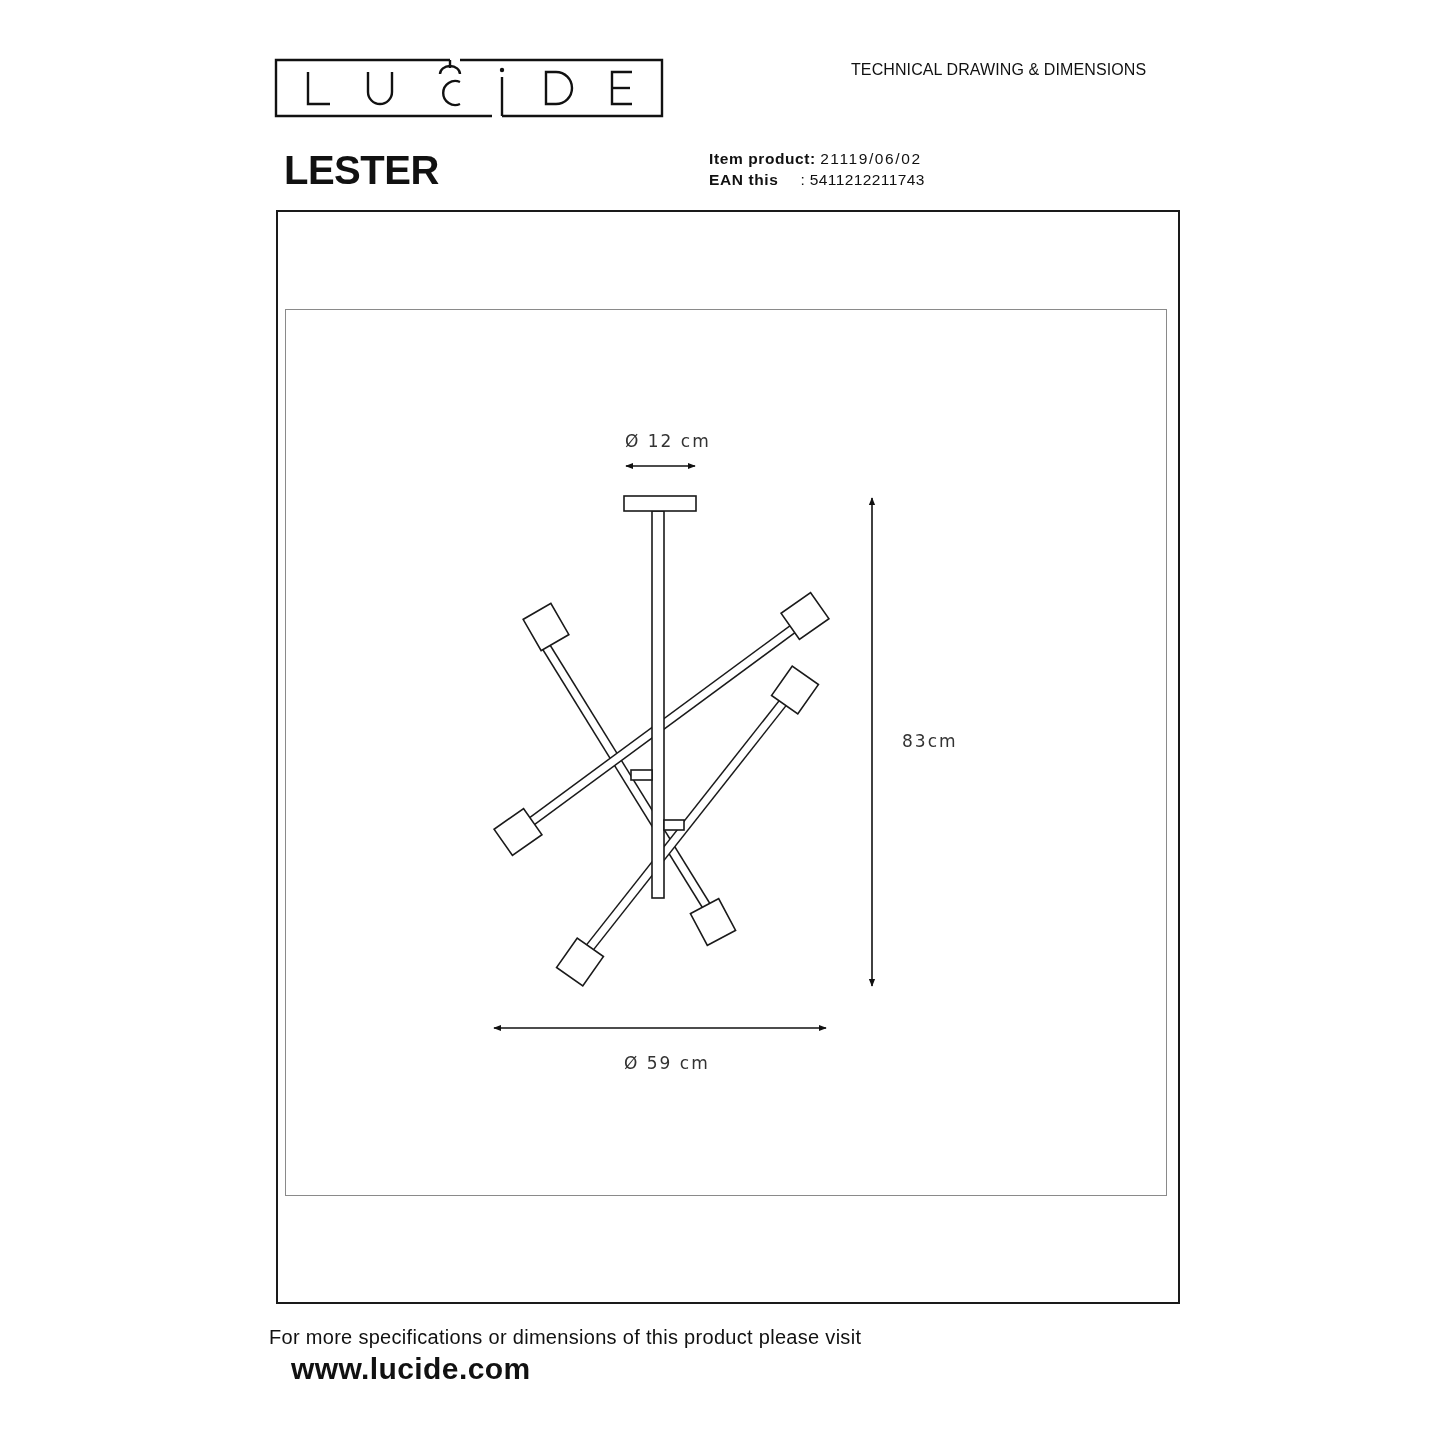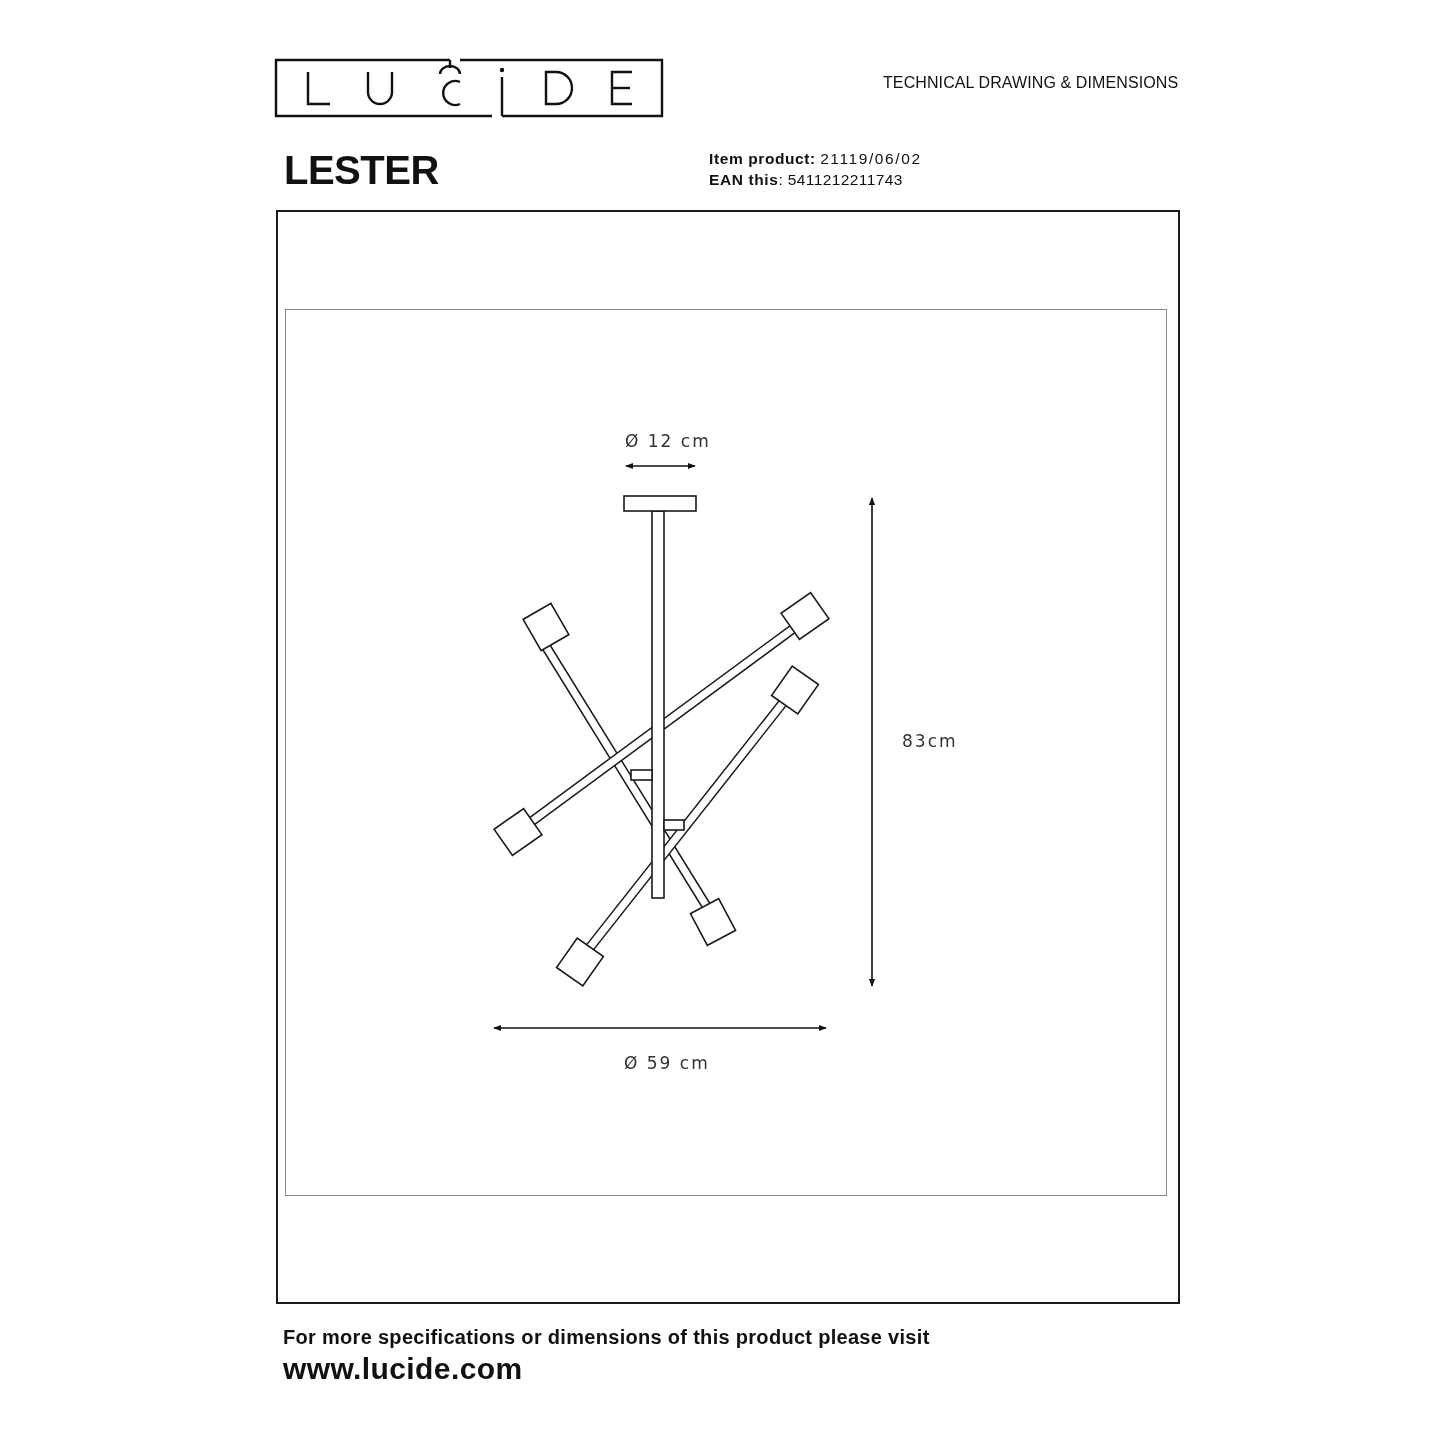--- a/index.html
+++ b/index.html
@@ -1,30 +1,30 @@
 <!DOCTYPE html>
 <html><head>
 <meta charset="utf-8">
 <style>
   html, body { margin: 0; padding: 0; background: #ffffff; }
   body { width: 1445px; height: 1445px; position: relative; overflow: hidden;
          font-family: "Liberation Sans", sans-serif; color: #111111; }
   .abs { position: absolute; }
   #logo { left: 270px; top: 52px; width: 400px; height: 72px; }
-  #doc-type { left: 851px; top: 74px; font-size: 16px; letter-spacing: 0.1px; white-space: nowrap; margin-left: 32px; }
+  #doc-type { left: 851px; top: 61px; font-size: 16px; letter-spacing: 0.1px; white-space: nowrap; }
   #product-name { left: 284px; top: 148px; font-size: 40px; font-weight: bold; letter-spacing: -0.5px; }
   #item-block { left: 709px; top: 148px; font-size: 15.5px; line-height: 21px; white-space: nowrap; }
   #item-block .lbl { font-weight: bold; letter-spacing: 0.6px; }
   #item-block .num-bold { font-weight: normal; letter-spacing: 1.6px; }
-  #item-block .num { letter-spacing: 0.4px; }
+  #item-block .num { letter-spacing: 0.4px; margin-left: 22px; }
   #outer-frame { left: 276px; top: 210px; width: 900px; height: 1090px; border: 2px solid #1a1a1a; }
   #inner-frame { left: 285px; top: 309px; width: 880px; height: 885px; border: 1px solid #8a8a8a; }
   #drawing { left: 0; top: 0; width: 1445px; height: 1445px; }
-  #footer-line1 { left: 283px; top: 1326px; font-size: 20px; font-weight: bold; letter-spacing: 0.3px; white-space: nowrap; }
-  #footer-url { left: 283px; top: 1352px; font-size: 30px; font-weight: bold; letter-spacing: 0.4px; white-space: nowrap; }
+  #footer-line1 { left: 269px; top: 1326px; font-size: 20px; font-weight: normal; letter-spacing: 0.3px; white-space: nowrap; }
+  #footer-url { left: 291px; top: 1352px; font-size: 30px; font-weight: bold; letter-spacing: 0.4px; white-space: nowrap; }
   .dim-label { font-family: "DejaVu Sans", sans-serif; fill: #333333; font-size: 17px; letter-spacing: 2px; }
 </style>
 </head>
 <body>
 
 <svg id="logo" class="abs" viewBox="0 0 400 72" xmlns="http://www.w3.org/2000/svg">
   <g fill="none" stroke="#111" stroke-width="2.4">
 
     <polyline points="180,8 6,8 6,64 222,64"></polyline>
     <polyline points="190,8 392,8 392,64 232,64"></polyline>

